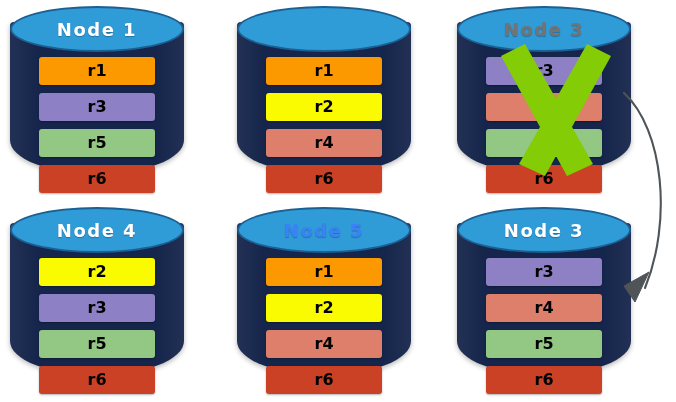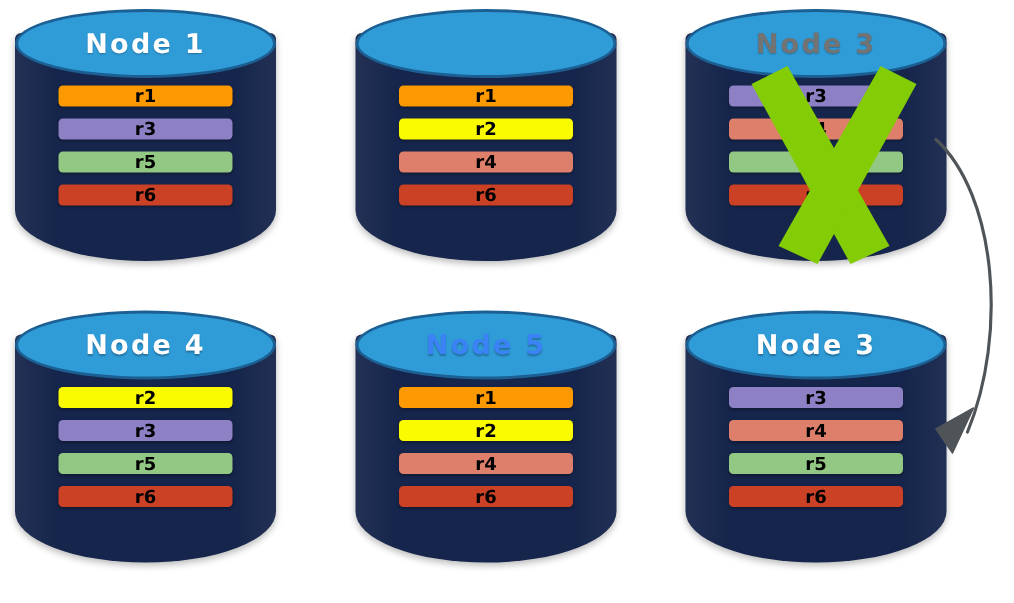--- a/index.html
+++ b/index.html
@@ -92,28 +92,28 @@
 
   
   .bars {
     position: absolute;
     left: 37px;
     top: 55px;
     width: 116px;
   }
   .bar {
     position: relative;
-    height: 14px;
+    height: 28px;
     margin-bottom: 8px;
     border-radius: 3px;
     display: flex;
     align-items: center;
     justify-content: center;
     color: #000000;
-    font-size: 12px;
+    font-size: 16px;
     font-weight: bold;
     line-height: 1;
     box-shadow: 0 1px 2px rgba(0,0,0,0.30);
   }
   .bar:last-child { margin-bottom: 0; }
 
   
   .fail-x {
     position: absolute;
     left: 0;

